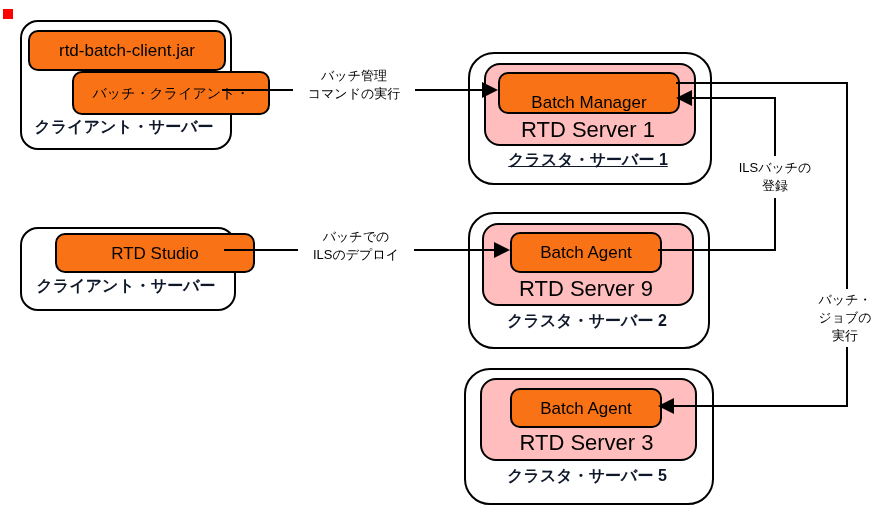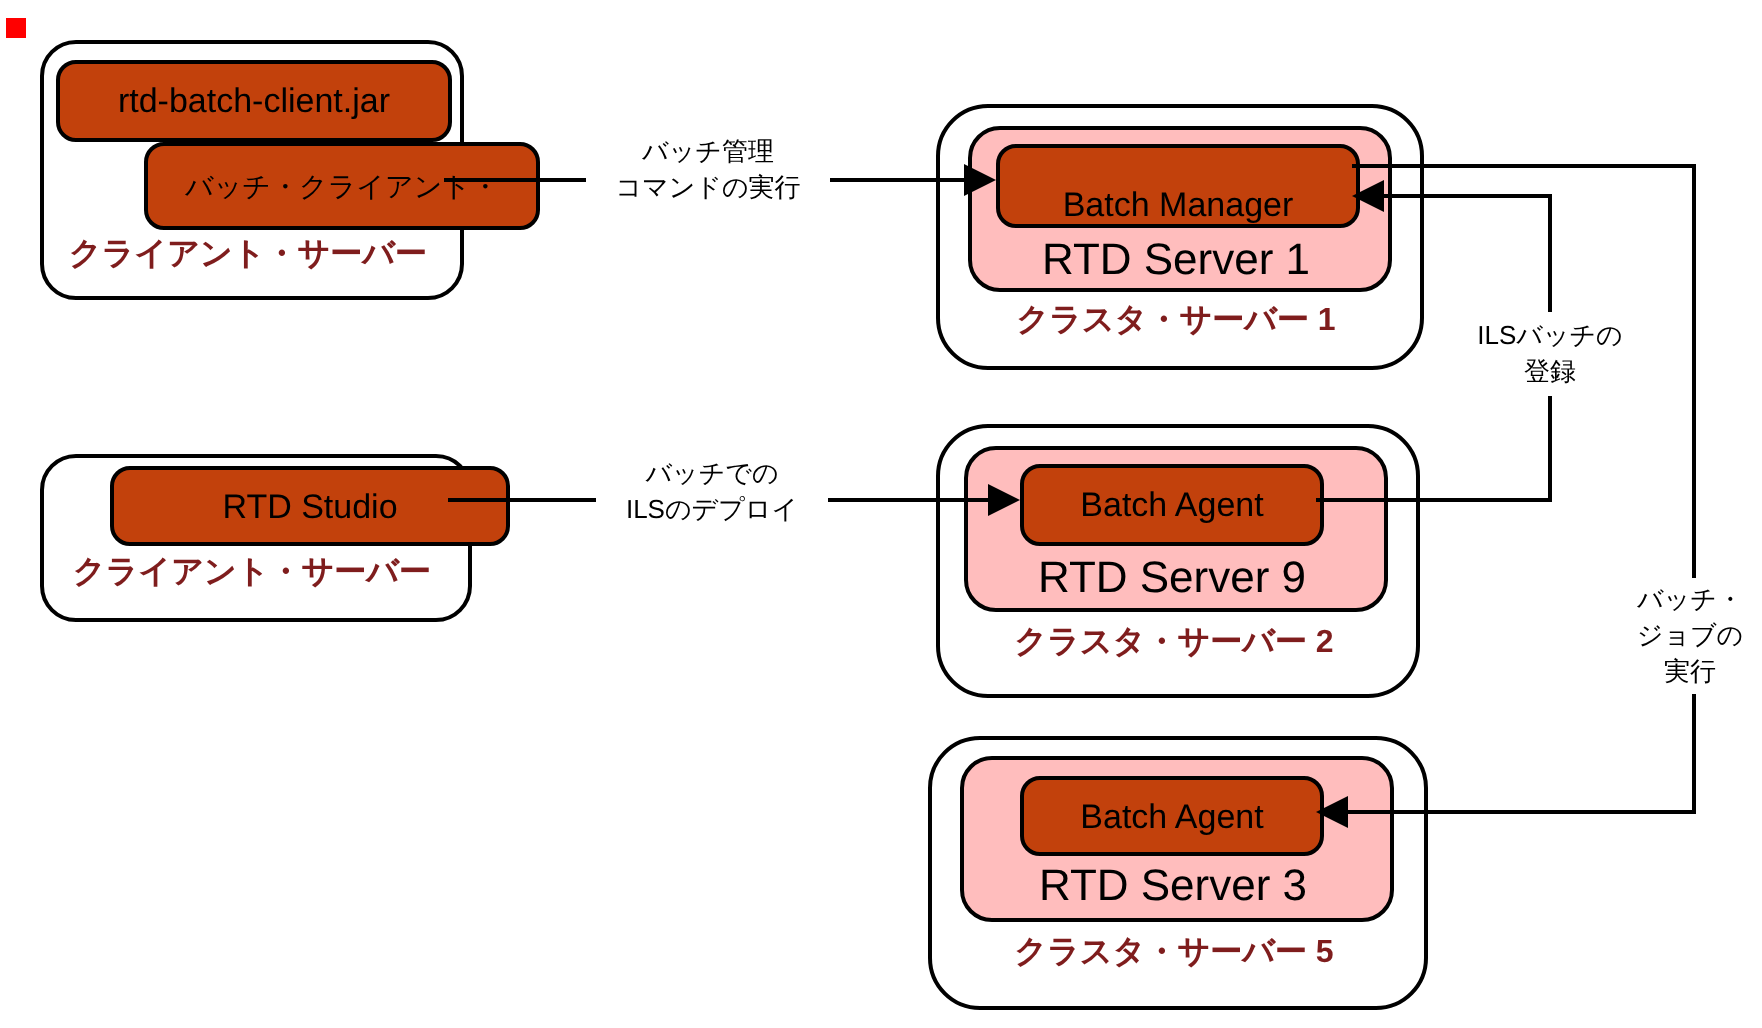--- a/index.html
+++ b/index.html
@@ -3,26 +3,26 @@
 <meta charset="utf-8">
 <style>
   html,body{margin:0;padding:0;background:#ffffff;}
   body{width:881px;height:514px;position:relative;overflow:hidden;
        font-family:"Liberation Sans","DejaVu Sans",sans-serif;color:#000;}
   .abs{position:absolute;}
   
   .outer-box{background:#fff;border:2px solid #000;border-radius:22px;z-index:1;}
   .cluster{border-radius:26px;}
   .pink-server{background:#ffbdbd;border:2px solid #000;border-radius:16px;z-index:2;}
-  .pink-box{background:#c2410c;border:2px solid #000;border-radius:10px;z-index:3;
+  .pink-box{background:#f97316;border:2px solid #000;border-radius:10px;z-index:3;
             display:flex;align-items:center;justify-content:center;text-align:center;
             font-size:17px;line-height:19px;}
   .pink-box.small-text{font-size:14px;}
   .server-name{z-index:3;text-align:center;font-size:22px;}
-  .red-label{z-index:3;text-align:center;font-size:16px;font-weight:bold;color:#7f1d1d;}
+  .red-label{z-index:3;text-align:center;font-size:16px;font-weight:bold;color:#0f172a;}
   
   .h-line,.v-line{background:#000;z-index:4;}
   .h-line{height:2px;}
   .v-line{width:2px;}
   .arrow-right{width:0;height:0;border-top:8px solid transparent;border-bottom:8px solid transparent;
                border-left:16px solid #000;z-index:5;}
   .arrow-left{width:0;height:0;border-top:8px solid transparent;border-bottom:8px solid transparent;
               border-right:16px solid #000;z-index:5;}
   .line-label{background:#fff;z-index:6;text-align:center;font-size:13px;line-height:18px;
               display:flex;flex-direction:column;align-items:center;justify-content:center;}
@@ -47,21 +47,21 @@
   <span>RTD Studio</span>
 </div>
 <div class="abs red-label" style="left:20px;top:276px;width:212px;">クライアント・サーバー</div>
 
 <div class="abs outer-box cluster" style="left:468px;top:52px;width:240px;height:129px;"></div>
 <div class="abs pink-server" style="left:484px;top:63px;width:208px;height:79px;"></div>
 <div class="abs pink-box" style="left:498px;top:72px;width:178px;height:38px;align-items:flex-end;">
   <span>Batch Manager</span>
 </div>
 <div class="abs server-name" style="left:484px;top:117px;width:208px;">RTD Server 1</div>
-<div class="abs red-label" style="left:468px;top:150px;width:240px;">クラスタ・サーバー 1</div>
+<div class="abs red-label" style="left:468px;top:150px;width:240px;text-decoration:underline;">クラスタ・サーバー 1</div>
 
 <div class="abs outer-box cluster" style="left:468px;top:212px;width:238px;height:133px;"></div>
 <div class="abs pink-server" style="left:482px;top:223px;width:208px;height:79px;"></div>
 <div class="abs pink-box" style="left:510px;top:232px;width:148px;height:37px;">
   <span>Batch Agent</span>
 </div>
 <div class="abs server-name" style="left:482px;top:276px;width:208px;">RTD Server 9</div>
 <div class="abs red-label" style="left:468px;top:311px;width:238px;">クラスタ・サーバー 2</div>
 
 <div class="abs outer-box cluster" style="left:464px;top:368px;width:246px;height:133px;"></div>

